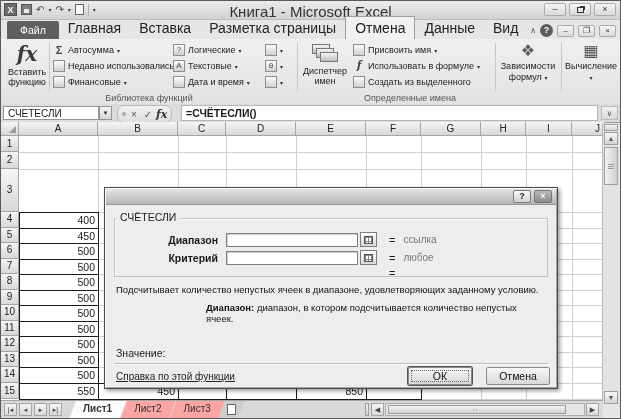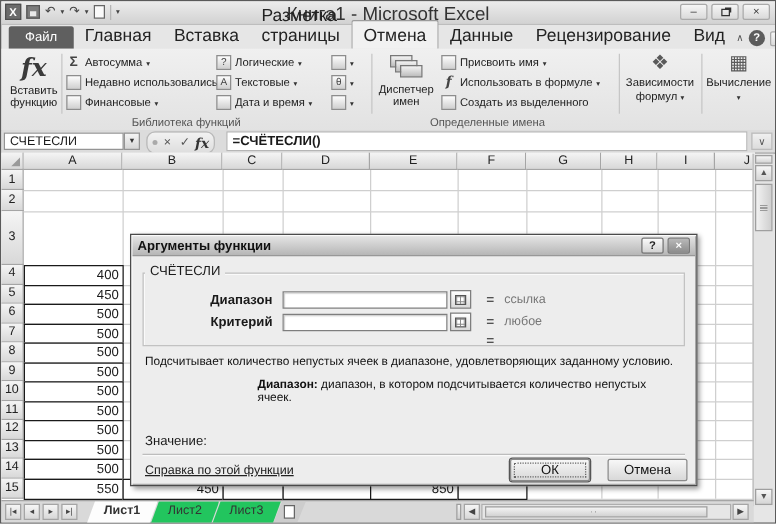--- a/index.html
+++ b/index.html
@@ -93,21 +93,21 @@
   .vthumb:after{content:"";position:absolute;left:3px;right:3px;top:16px;height:5px;
     background:repeating-linear-gradient(#9a9a9a 0 1px,transparent 1px 2px);}
   .vdown{bottom:1px;height:13px;font-size:7px;line-height:11px;}
 
   
   .sheetbar{position:absolute;left:0;top:399px;width:602px;height:18px;background:#d9d9d9;border-top:1px solid #a5a5a5;box-sizing:border-box;}
   .navs{position:absolute;left:3px;top:2px;display:flex;gap:2px;}
   .nav{width:13px;height:13px;border:1px solid #a5a5a5;background:linear-gradient(#f5f5f5,#d8d8d8);
     font-size:7px;text-align:center;line-height:12px;color:#444;box-sizing:border-box;}
   .tabs{position:absolute;left:68px;top:0;height:17px;display:flex;}
-  .stab{height:17px;padding:2px 14px 0;font-size:10px;color:#333;margin-right:-6px;background:#22c55e;
+  .stab{height:17px;padding:2px 14px 0;font-size:10px;color:#333;margin-right:-6px;background:#fca5a5;
     clip-path:polygon(7px 0,100% 0,calc(100% - 7px) 100%,0 100%);}
   .stab.active{background:#fdfdfd;font-weight:bold;z-index:2;}
   .inssheet{height:17px;width:26px;background:#cdcdcd;clip-path:polygon(7px 0,100% 0,calc(100% - 7px) 100%,0 100%);
     display:flex;align-items:center;justify-content:center;}
   .inssheet i{width:7px;height:9px;background:#fff;border:1px solid #666;}
   .tsplit{position:absolute;top:2px;width:4px;height:13px;background:linear-gradient(#f2f2f2,#cfcfcf);border:1px solid #9f9f9f;box-sizing:border-box;}
   .hbtn{position:absolute;top:2px;width:13px;height:13px;border:1px solid #a5a5a5;background:linear-gradient(#f5f5f5,#d8d8d8);
     font-size:7px;text-align:center;line-height:12px;color:#444;box-sizing:border-box;}
   .htrack{position:absolute;top:2px;left:384px;width:200px;height:13px;background:#e6e6e6;border:1px solid #aeaeae;box-sizing:border-box;}
   .hthumb{position:absolute;left:2px;top:1px;bottom:1px;width:178px;background:linear-gradient(#f4f4f4,#d2d2d2);border:1px solid #9f9f9f;box-sizing:border-box;}
@@ -176,21 +176,20 @@
     </div>
   </div>
 
   <div class="tabrow">
     <div class="ftab">Файл</div>
     <div class="rtab">Главная</div>
     <div class="rtab">Вставка</div>
     <div class="rtab">Разметка страницы</div>
     <div class="rtab active">Отмена</div>
     <div class="rtab">Данные</div>
-    <div class="rtab">Рецензирование</div>
     <div class="rtab">Вид</div>
     <div class="tabrow-right">
       <span class="chev">∧</span>
       <span class="helpc">?</span>
       <span class="wbtn small">–</span>
       <span class="wbtn small">❐</span>
       <span class="wbtn small">×</span>
     </div>
   </div>
 
@@ -266,21 +265,21 @@
     </div>
     <div class="ritem" style="left:352px;top:20px;">
       <span class="mi plain" style="font-style:italic;font-family:'DejaVu Serif',serif;">f</span>
       <span>Использовать в формуле</span>
         <span class="caret"></span>
     </div>
     <div class="ritem" style="left:352px;top:36px;">
       <span class="mi"></span>
       <span>Создать из выделенного</span>
     </div>
-    <div class="grplabel" style="left:292px;width:194px;margin-top:9px;">Определенные имена</div>
+    <div class="grplabel" style="left:312px;width:194px;margin-top:9px;">Определенные имена</div>
     <div class="vsep" style="left:494px;"></div>
 
     <div class="bigbtn" style="left:498px;width:58px;">
       <span class="depic">❖</span>
       <span>Зависимости</span>
       <span><span>формул</span> <span class="caret"></span></span>
     </div>
     <div class="vsep" style="left:560px;"></div>
     <div class="bigbtn" style="left:564px;width:52px;">
       <span class="calcic">▦</span>
@@ -397,21 +396,20 @@
     <div class="tsplit" style="left:364px;"></div>
     <div class="hbtn" style="left:370px;">◀</div>
     <div class="htrack">
       <div class="hthumb"></div>
     </div>
     <div class="hbtn" style="left:585px;">▶</div>
   </div>
 
   <div class="dialog">
     <div class="dlgtitle">
-      <span class="t">Аргументы функции</span>
       <span style="margin-left:auto;"></span>
       <span class="dbtn">?</span>
       <span class="dbtn close">×</span>
     </div>
     <div class="dbody">
       <div class="fnname">СЧЁТЕСЛИ</div>
       <div class="grpbox"></div>
 
       <div class="frow" style="top:26px;">
         <label>Диапазон</label>

